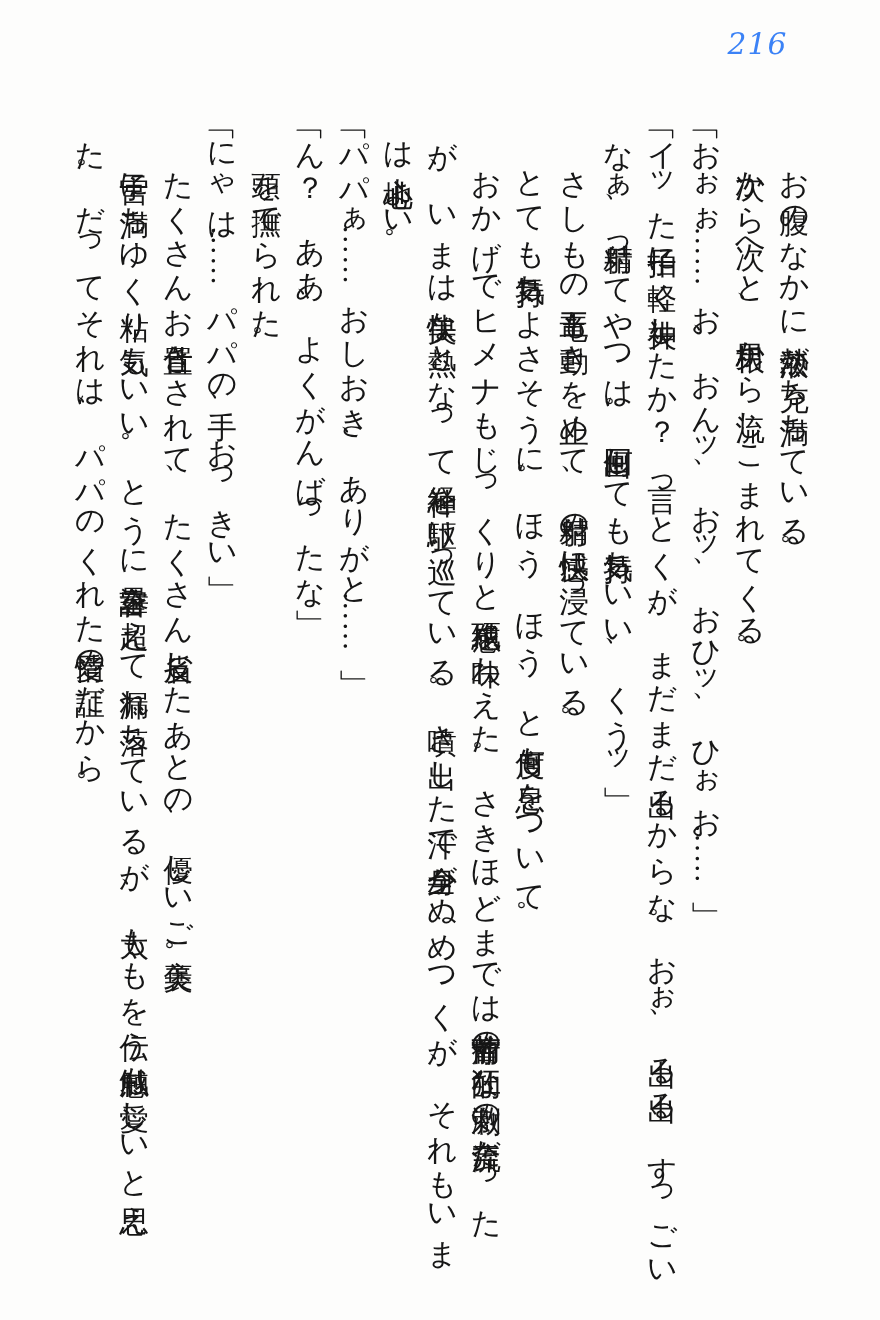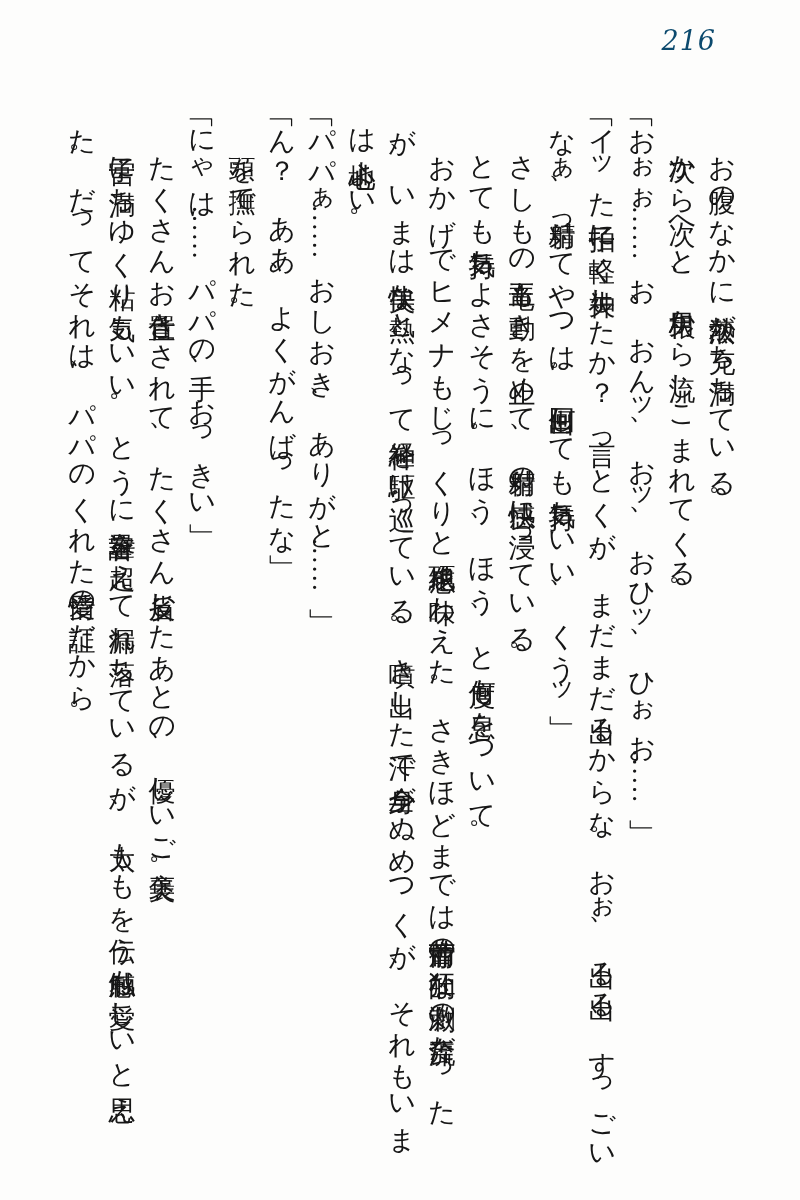--- a/index.html
+++ b/index.html
@@ -20,21 +20,21 @@
     background: #fdfdfc;
     overflow: hidden;
   }
   .page-number {
     position: absolute;
     top: 25px;
     right: 84px;
     font-size: 27px;
     font-style: italic;
     letter-spacing: 1px;
-    color: #0c4a6e;
+    color: #3b82f6;
     font-family: "DejaVu Serif", "Liberation Serif", serif;
   }
   .text-block {
     position: absolute;
     top: 110px;
     right: 58px;
     height: 1050px;
     writing-mode: vertical-rl;
     -webkit-writing-mode: vertical-rl;
     text-orientation: mixed;

